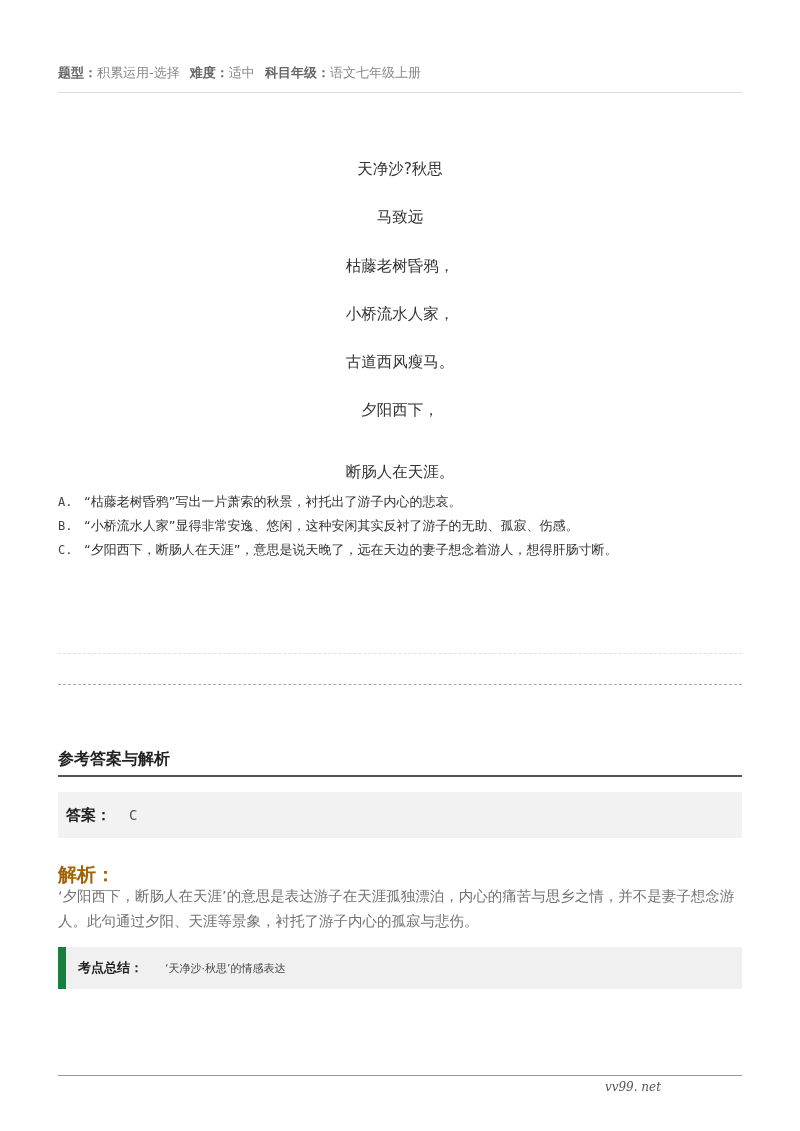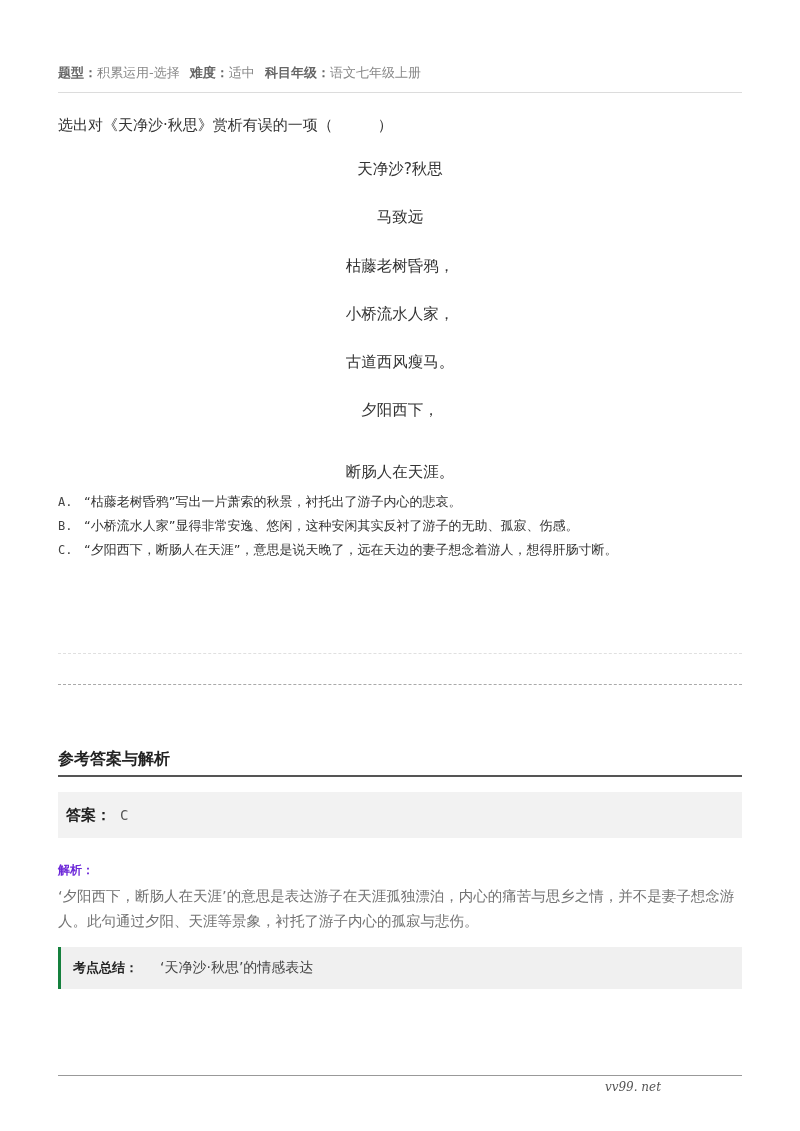--- a/index.html
+++ b/index.html
@@ -72,45 +72,45 @@
       position: absolute; left: 58px; top: 775px; width: 684px; height: 0;
       border-top: 2px solid #555;
     }
 
     .answer-box {
       position: absolute; left: 58px; top: 792px; width: 684px; height: 46px;
       background: #f2f2f2;
       display: flex; align-items: center; padding-left: 8px;
       font-family: "DejaVu Sans", "Liberation Sans", sans-serif;
     }
-    .answer-box .lbl { font-size: 15px; font-weight: bold; color: #222; margin-right: 9px; }
+    .answer-box .lbl { font-size: 15px; font-weight: bold; color: #222; margin-right: 18px; }
     .answer-box .val {
       font-size: 14px; color: #555;
       font-family: "DejaVu Sans Mono", "Liberation Mono", monospace;
     }
 
     .analysis-label {
       position: absolute; left: 58px; top: 862px;
-      font-size: 12px; font-weight: bold; color: #6d28d9;
+      font-size: 19px; font-weight: bold; color: #a16207;
       font-family: "DejaVu Sans", "Liberation Sans", sans-serif;
     }
     .analysis-text {
       position: absolute; left: 58px; top: 884px; width: 690px;
       font-size: 14.5px; color: #737373; line-height: 25px;
       font-family: "DejaVu Sans", "Liberation Sans", sans-serif;
     }
 
     .summary-box {
       position: absolute; left: 58px; top: 947px; width: 684px; height: 42px;
-      background: #f0f0f0; border-left: 3px solid #15803d;
+      background: #f0f0f0; border-left: 8px solid #15803d;
       display: flex; align-items: center; padding-left: 12px;
       font-family: "DejaVu Sans", "Liberation Sans", sans-serif;
     }
     .summary-box .lbl { font-size: 13px; font-weight: bold; color: #222; margin-right: 22px; }
-    .summary-box .val { font-size: 14px; color: #444; }
+    .summary-box .val { font-size: 11px; color: #444; }
 
     .watermark {
       position: absolute; left: 368px; top: 990px;
       font-size: 82px; font-weight: bold; color: #ececec; letter-spacing: 1px;
       font-family: "DejaVu Sans", "Liberation Sans", sans-serif;
       line-height: 80px;
     }
 
     .footer-rule {
       position: absolute; left: 58px; top: 1075px; width: 684px; height: 0;
@@ -127,21 +127,20 @@
 
 <div class="page">
 
   <div class="meta-bar">
     <span class="lbl">题型：</span><span class="val">积累运用-选择</span>
     <span class="lbl">难度：</span><span class="val">适中</span>
     <span class="lbl">科目年级：</span><span class="val">语文七年级上册</span>
   </div>
   <div class="meta-rule"></div>
 
-  <div class="question">选出对《天净沙·秋思》赏析有误的一项（　　　）</div>
 
   <div class="poem">
     <div class="poem-line" style="top:0px">天净沙?秋思</div>
     <div class="poem-line" style="top:48px">马致远</div>
     <div class="poem-line" style="top:97px">枯藤老树昏鸦，</div>
     <div class="poem-line" style="top:145px">小桥流水人家，</div>
     <div class="poem-line" style="top:193px">古道西风瘦马。</div>
     <div class="poem-line" style="top:241px">夕阳西下，</div>
     <div class="poem-line" style="top:303px">断肠人在天涯。</div>
   </div>

